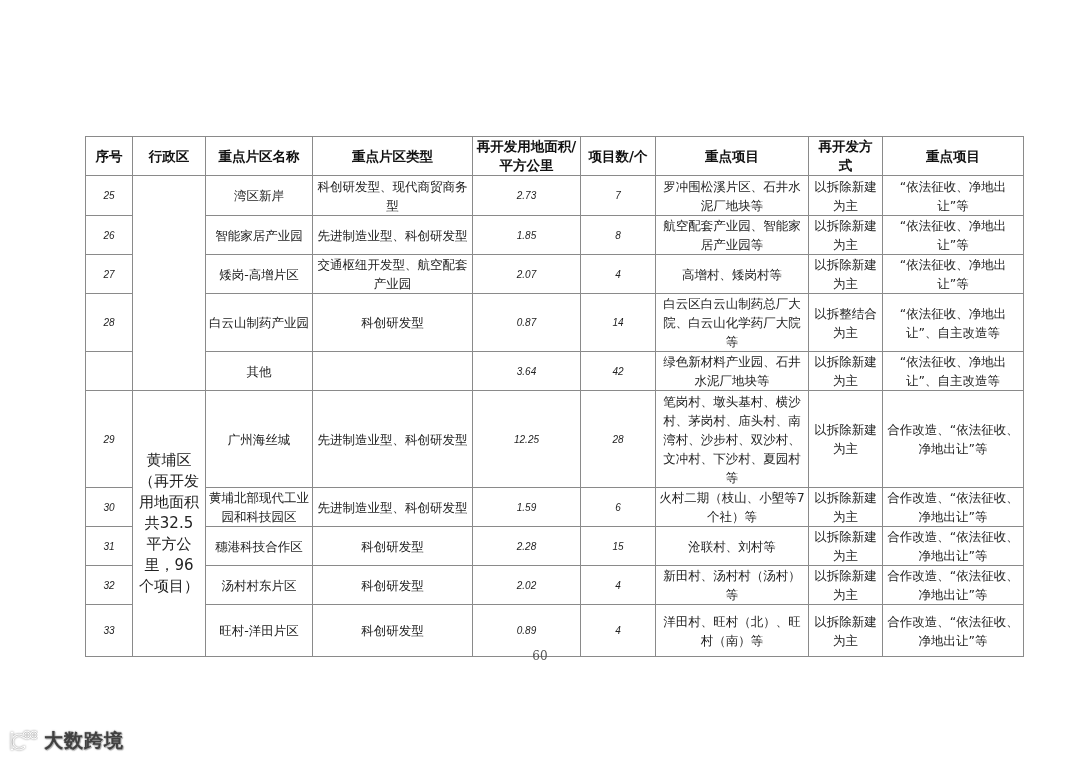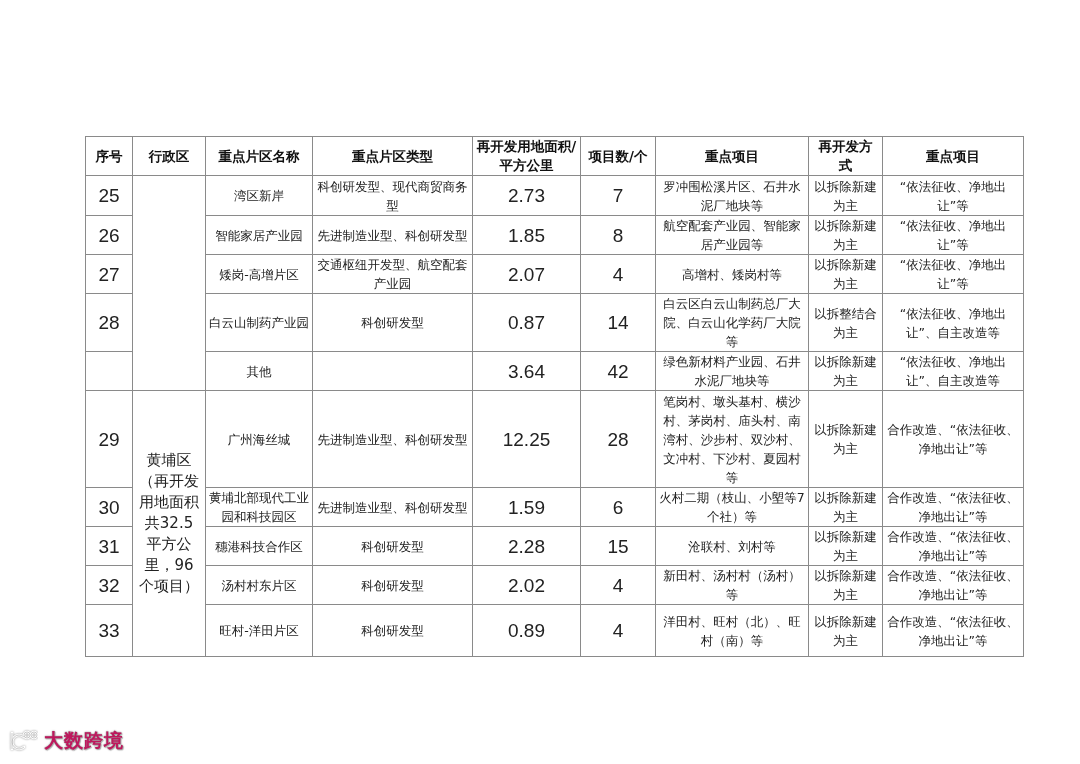--- a/index.html
+++ b/index.html
@@ -42,21 +42,22 @@
       word-break: break-all;
     }
     table.data-table th {
       font-weight: bold;
       font-size: 13.5px;
       line-height: 19px;
       color: #111111;
     }
     table.data-table td.num {
       font-family: "Liberation Sans", sans-serif;
-      font-size: 19px;
+      font-size: 10px;
+      font-style: italic;
     }
     table.data-table td.district {
       font-size: 15px;
       line-height: 21px;
       padding: 12px 4px;
     }
     .page-number {
       position: absolute;
       left: 0;
       width: 1080px;
@@ -66,21 +67,21 @@
       font-size: 12px;
       color: #555555;
     }
     .watermark {
       position: absolute;
       left: 8px;
       top: 728px;
       display: flex;
       align-items: center;
       gap: 6px;
-      color: #be185d;
+      color: #404040;
       font-size: 19px;
       font-weight: bold;
       letter-spacing: 1px;
       text-shadow: 0 0 2px #9a9a9a, 0 0 1px #9a9a9a, 1px 1px 1px #b0b0b0;
     }
     .watermark .logo {
       width: 30px;
       height: 24px;
     }
   </style>
@@ -223,20 +224,21 @@
         <td>科创研发型</td>
         <td class="num">0.89</td>
         <td class="num">4</td>
         <td>洋田村、旺村（北）、旺村（南）等</td>
         <td>以拆除新建为主</td>
         <td>合作改造、“依法征收、净地出让”等</td>
       </tr>
     </tbody>
   </table>
 
+  <div class="page-number">60</div>
 
   <div class="watermark">
     <svg class="logo" viewBox="0 0 30 24">
       <g fill="none" stroke="#ffffff" stroke-width="2.6" stroke-linecap="round" style="filter: drop-shadow(0 0 1px #999)">
         <path d="M4 4 L4 20"></path>
         <path d="M16 8 A7 7 0 1 0 16 18"></path>
         <circle cx="19" cy="6" r="3"></circle>
         <circle cx="26" cy="6" r="3"></circle>
       </g>
       <g fill="none" stroke="#a8a8a8" stroke-width="0.6">

